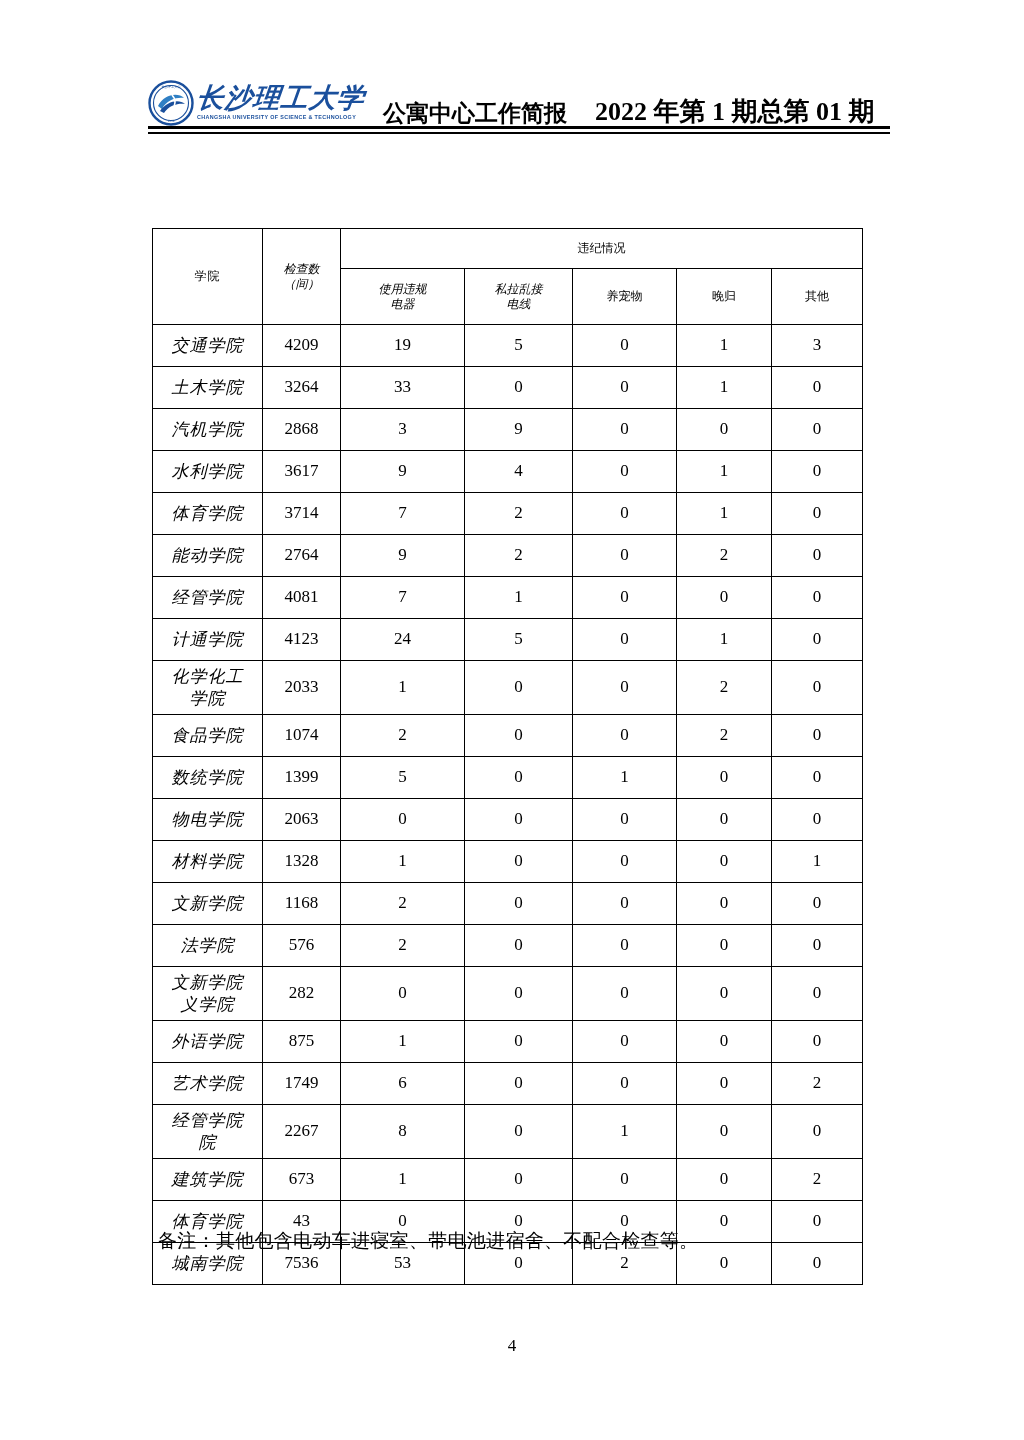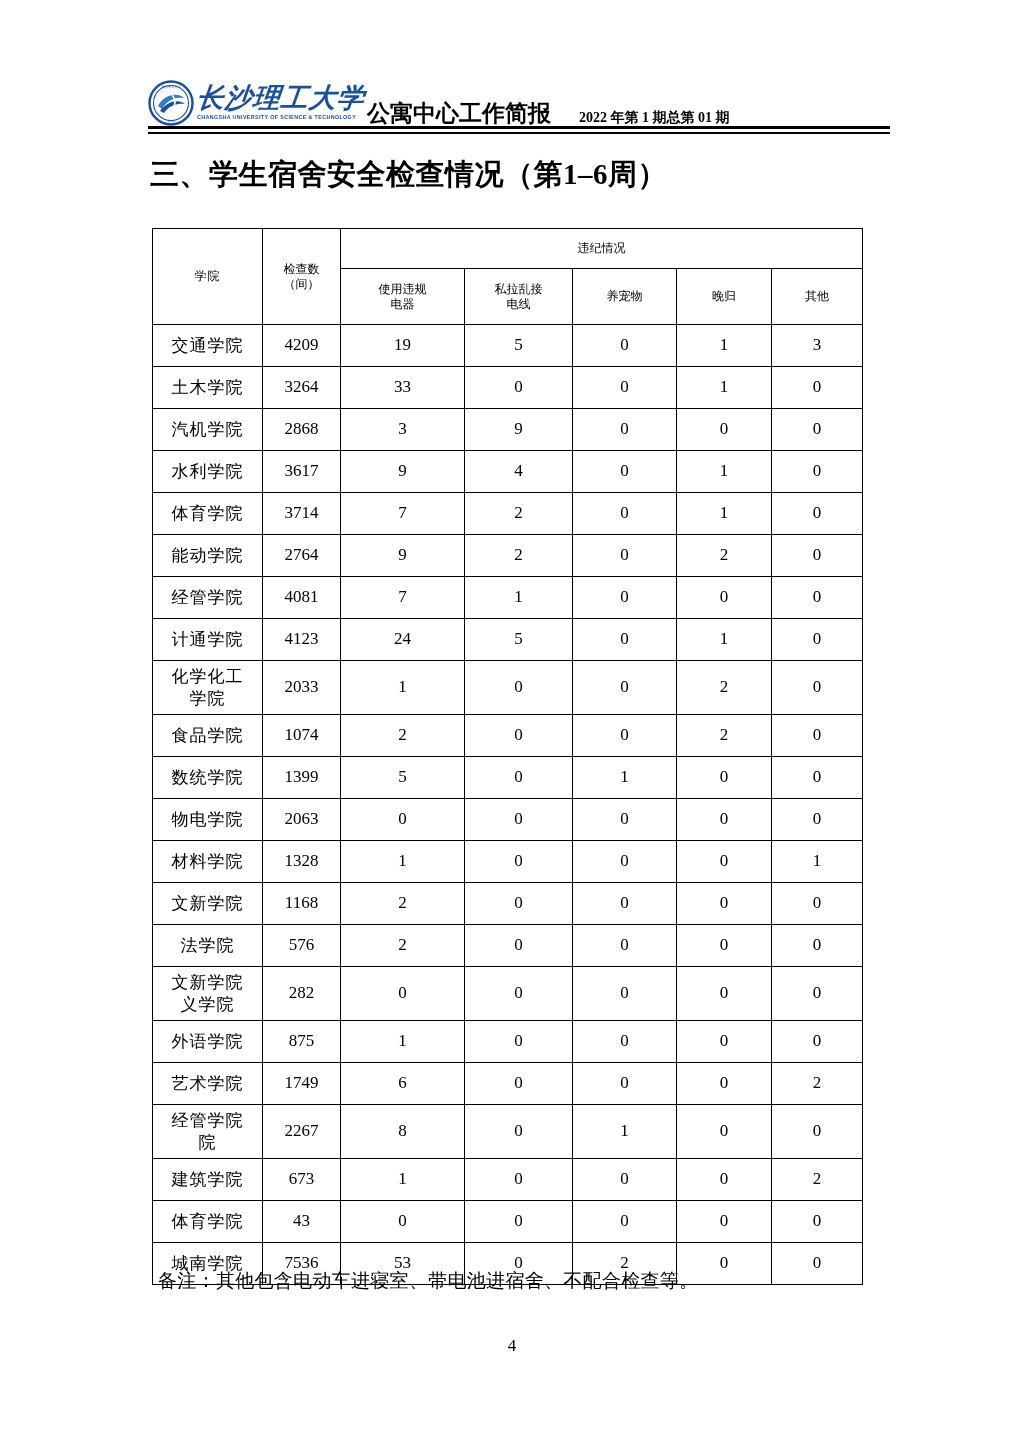--- a/index.html
+++ b/index.html
@@ -77,27 +77,27 @@
     line-height: 1.2;
     margin-top: 2px;
     white-space: nowrap;
   }
 
   .masthead-title {
     font-size: 23px;
     font-weight: bold;
     line-height: 1;
     white-space: nowrap;
-    margin-left: 2px;
+    margin-left: 18px;
     margin-bottom: 3px;
     letter-spacing: 0px;
   }
 
   .masthead-issue {
-    font-size: 14px;
+    font-size: 26px;
     font-weight: bold;
     line-height: 1;
     white-space: nowrap;
     margin-left: 28px;
     margin-bottom: 3px;
   }
 
   .rule-thick {
     position: absolute;
     left: 148px;
@@ -167,27 +167,27 @@
 
   tr.hdr-top th { height: 40px; }
   tr.hdr-sub th { height: 56px; }
 
   tr.data-row td { height: 42px; }
   tr.data-row.tall td { height: 54px; }
 
   td.name-cell, th.name-cell { font-size: 17px; letter-spacing: 1px; }
   td.num-cell { font-size: 17px; }
 
-  .two-line { display: block; line-height: 1.25; }
+  .two-line { display: block; line-height: 1.25; font-style: italic; }
 
   
   .table-note {
     position: absolute;
     left: 158px;
-    top: 1268px;
+    top: 1228px;
     font-size: 19px;
     letter-spacing: 0.3px;
     line-height: 1.4;
     white-space: nowrap;
   }
 
   
   .page-number {
     position: absolute;
     left: 0;
@@ -222,21 +222,20 @@
       </span>
     </div>
 
     <span class="masthead-title">公寓中心工作简报</span>
     <span class="masthead-issue">2022 年第 1 期总第 01 期</span>
   </div>
 
   <div class="rule-thick"></div>
   <div class="rule-thin"></div>
 
-  <div class="section-title">三、学生宿舍安全检查情况（第1–6周）</div>
 
   <div class="table-wrap">
     <table class="report">
       <colgroup>
         <col class="c-name">
           <col class="c-count">
           <col class="c-app">
         <col class="c-wire">
           <col class="c-pet">
           <col class="c-late">

